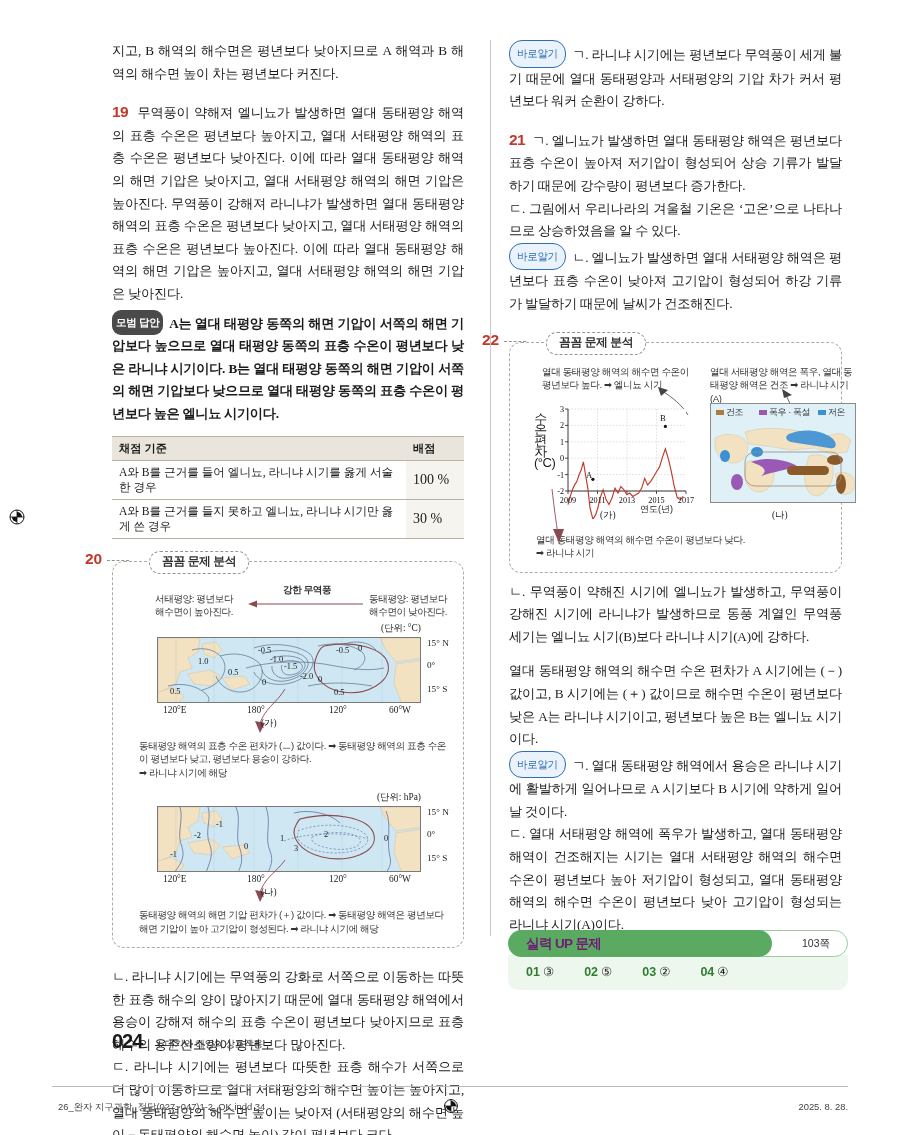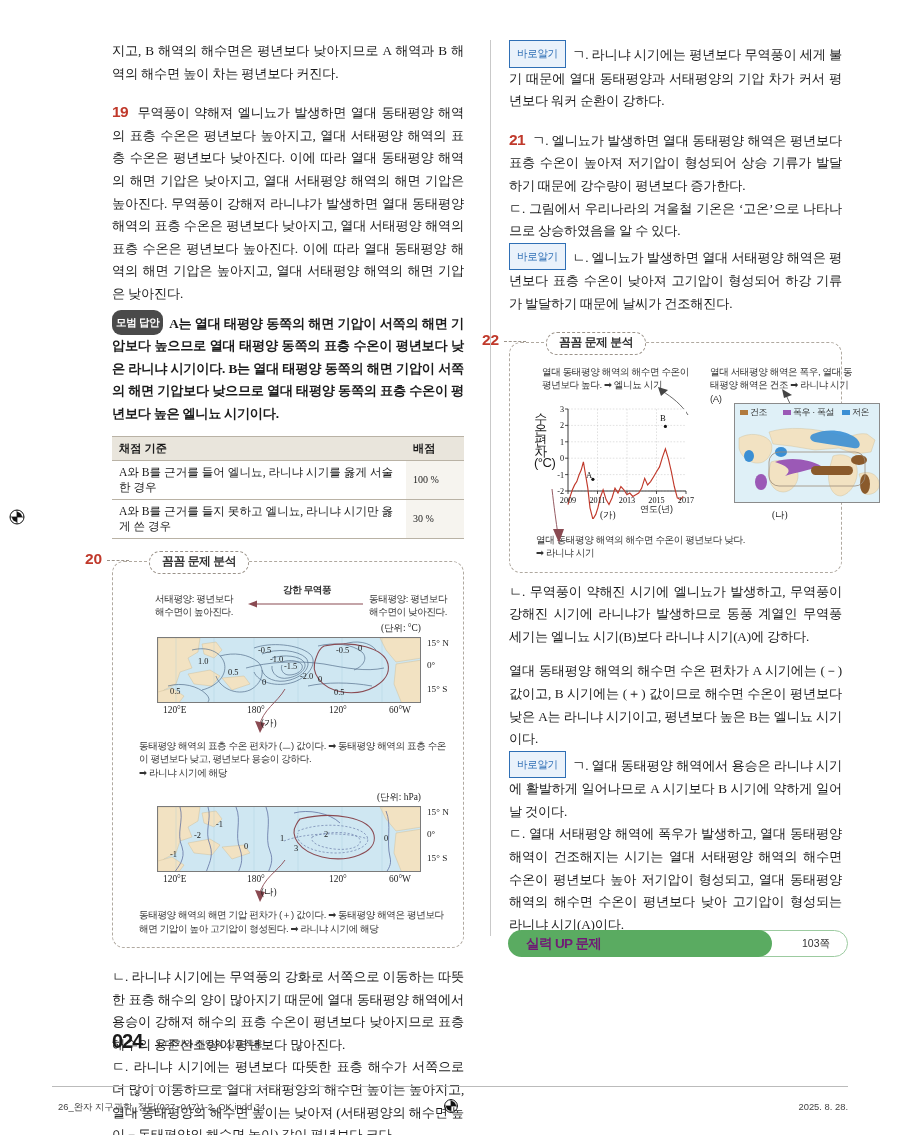--- a/index.html
+++ b/index.html
@@ -28,32 +28,32 @@
 
   .tag-model {
     display:inline-block; background:#4a4a4a; color:#fff;
     font-size:10.5px; font-family:"Liberation Sans", sans-serif;
     border-radius:9px; padding:1px 4px 2px; vertical-align:2px; margin-right:3px;
     letter-spacing:-0.3px;
   }
   .tag-correct {
     display:inline-block; border:1px solid #2f6fb5; color:#2f6fb5; background:#eaf2fb;
     font-size:10.5px; font-family:"Liberation Sans", sans-serif;
-    border-radius:0; padding:1px 7px 2px; vertical-align:2px; margin-right:3px;
+    border-radius:13px; padding:1px 7px 2px; vertical-align:2px; margin-right:3px;
     letter-spacing:-0.3px;
   }
   .bold-ans { font-weight:bold; font-size:13.2px; line-height:22.6px; letter-spacing:-0.3px; text-align:justify; }
 
   
   table.score { border-collapse:collapse; width:352px; margin-top:10px; font-size:11.6px; }
   table.score th, table.score td { border-top:1px solid #b9b2a5; border-bottom:1px solid #b9b2a5; padding:4px 7px; }
   table.score thead th { background:#e9e5dc; font-family:"Liberation Sans", sans-serif; font-weight:bold; text-align:left; font-size:11.2px; }
   table.score thead th.pt { text-align:left; width:58px; }
   table.score td.crit { text-align:left; }
-  table.score td.pt { text-align:left; background:#f6f4ef; width:58px; font-size:10px; }
+  table.score td.pt { text-align:left; background:#f6f4ef; width:58px; font-size:14px; }
 
   
   .abox { position:relative; border:1px dashed #b0a9a0; border-radius:12px; padding:22px 12px 12px; margin-top:6px; background:#fff; }
   .abox-title {
     position:absolute; top:-11px; left:36px; background:#fff;
     border:1px dashed #9b938a; border-radius:11px; padding:2px 12px 3px;
     font-family:"Liberation Sans", sans-serif; font-weight:bold; font-size:11.8px; color:#333;
     letter-spacing:-0.4px;
   }
   .abox-num { position:absolute; top:-12px; left:-28px; color:#c0392b; font-weight:bold; font-size:15.5px;
@@ -405,21 +405,21 @@
               <text x="65.5" y="100">2011</text>
               <text x="95" y="100">2013</text>
               <text x="124.5" y="100">2015</text>
               <text x="154" y="100">2017</text>
             </g>
           </svg>
           <div class="axislbl" style="position:absolute;left:108px;top:100px;font-family:'Liberation Sans',sans-serif;font-size:9px;">연도(년)</div>
         </div>
 
         <div style="position:absolute;left:188px;top:4px;">
-          <div class="legendbox" style="width:146px;height:100px;position:relative;overflow:hidden;margin-left:24px;">
+          <div class="legendbox" style="width:146px;height:100px;position:relative;overflow:hidden;">
             <svg width="146" height="100" viewBox="0 0 146 100">
               <rect x="0" y="0" width="146" height="100" fill="#dff0f7"></rect>
 
               <rect x="0" y="0" width="146" height="17" fill="#dff0f7"></rect>
               <rect x="5" y="6" width="8" height="5" fill="#b07a3e"></rect>
               <rect x="48" y="6" width="8" height="5" fill="#9b59b6"></rect>
               <rect x="107" y="6" width="8" height="5" fill="#3b8fd4"></rect>
 
               <path d="M4 34 C14 28 28 30 34 36 C40 42 36 54 28 58 C18 62 6 54 4 44 Z" fill="#f2e2c2" stroke="#cdbb93" stroke-width="0.4"></path>
               <path d="M34 28 C52 22 80 24 100 30 C116 36 120 28 132 30 L140 36 L136 48 L120 50 L104 44 L80 46 L56 42 L38 40 Z" fill="#f2e2c2" stroke="#cdbb93" stroke-width="0.4"></path>
@@ -467,20 +467,36 @@
     </div>
     <div class="para">ㄷ. 열대 서태평양 해역에 폭우가 발생하고, 열대 동태평양 해역이 건조해지는 시기는 열대 서태평양 해역의 해수면 수온이 평년보다 높아 저기압이 형성되고, 열대 동태평양 해역의 해수면 수온이 평년보다 낮아 고기압이 형성되는 라니냐 시기(A)이다.</div>
   </div>
 
   <div class="upbox">
     <div class="upbar">
       <div class="upbar-white"></div>
       <div class="upbar-green"></div>
       <div class="upbar-title">실력 UP 문제</div>
       <div class="upbar-page">103쪽</div>
+    </div>
+    <div class="upbody">
+      <div class="ansrow">
+        <div class="ansitem">
+          <span class="n">01</span><span class="v">③</span>
+        </div>
+        <div class="ansitem">
+          <span class="n">02</span><span class="v">⑤</span>
+        </div>
+        <div class="ansitem">
+          <span class="n">03</span><span class="v">②</span>
+        </div>
+        <div class="ansitem">
+          <span class="n">04</span><span class="v">④</span>
+        </div>
+      </div>
     </div>
   </div>
 
   <div class="pagenum">024</div>
   <div class="chaptitle">I. 대기와 해양의 상호작용</div>
   <div class="footline"></div>
   <div class="footl">26_완자 지구과학_정답(027~047)1-2_OK.indd   34</div>
   <div class="footr">2025. 8. 28.</div>
   <svg class="regmark" viewBox="0 0 16 16">
     <circle cx="8" cy="8" r="6.4" fill="none" stroke="#111" stroke-width="1"></circle>

